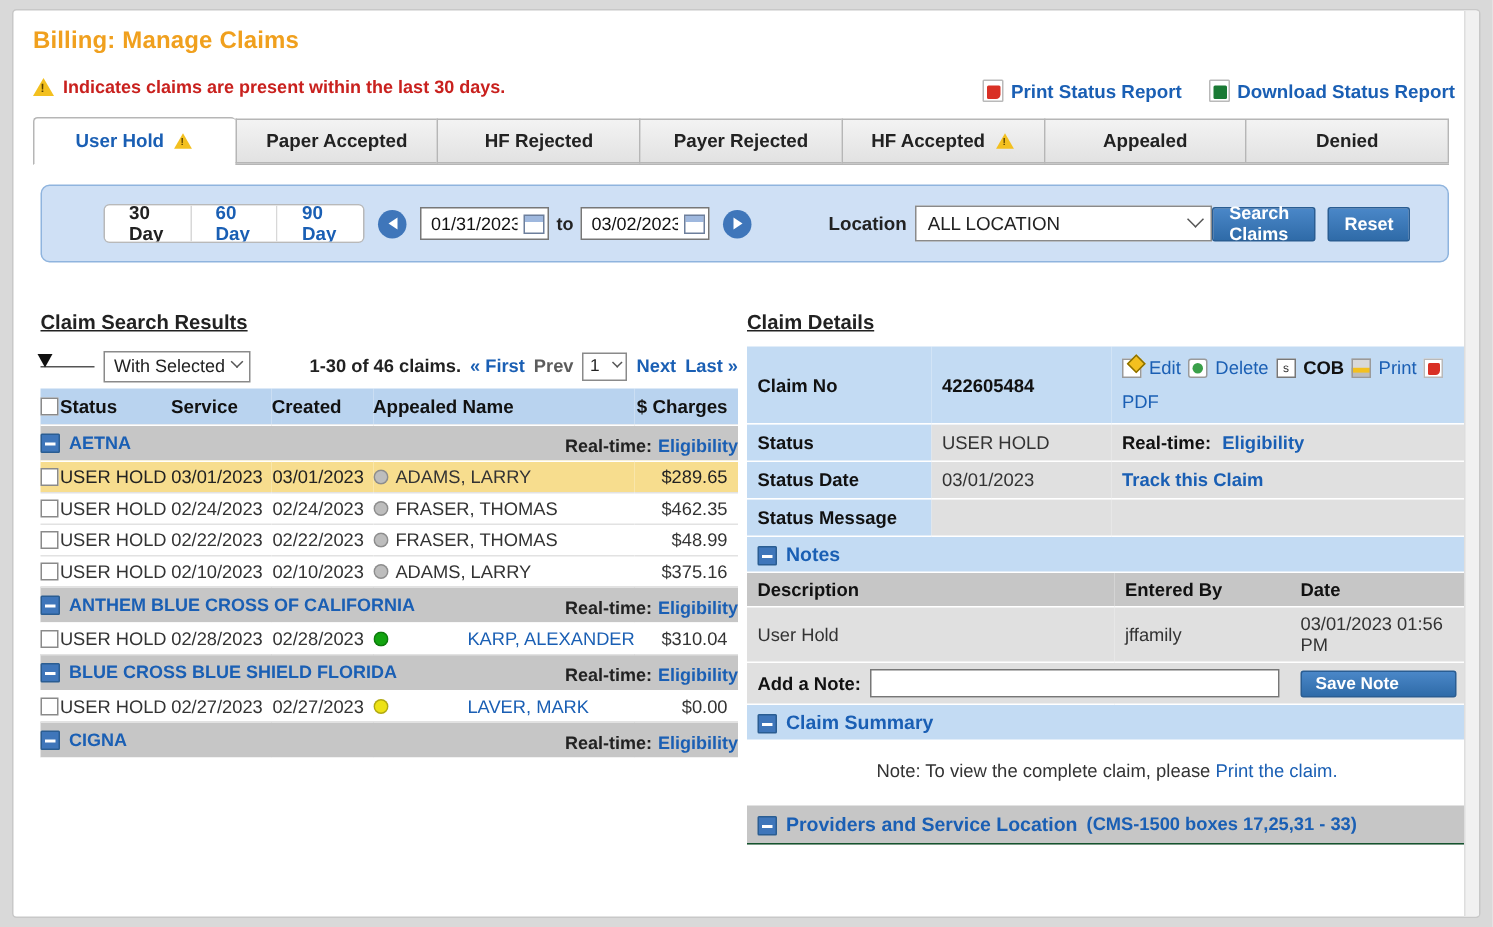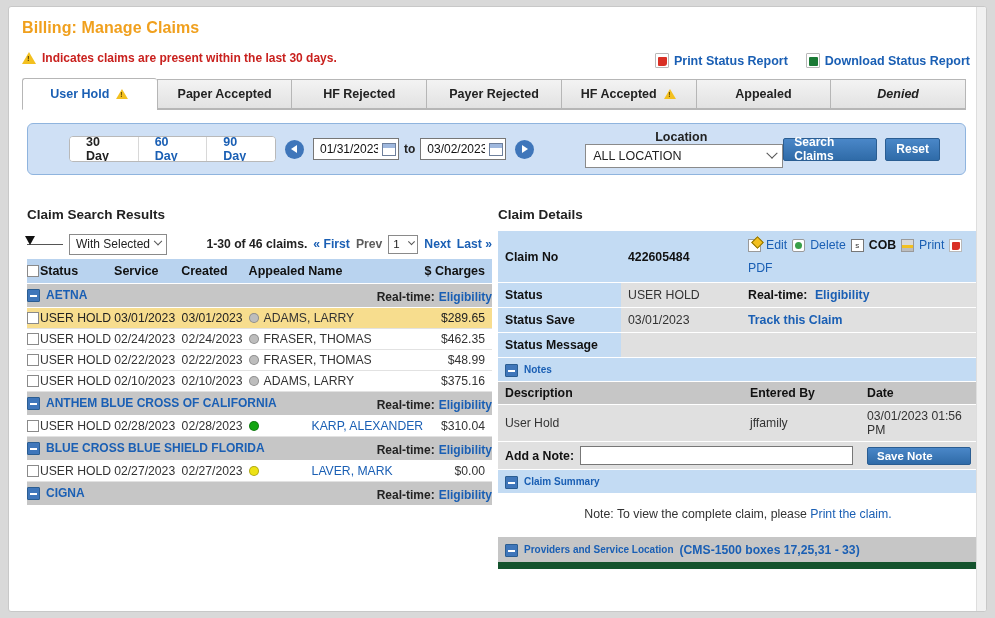--- a/index.html
+++ b/index.html
@@ -98,21 +98,21 @@
     flex: 1 1 0;
     height: 30px;
     display: flex; align-items: center; justify-content: center; gap: 6px;
     background: linear-gradient(#f3f3f3, #e2e2e2);
     border: 1px solid #b6b6b6;
     border-right: none;
     color: #222; font-weight: bold; font-size: 12.5px;
     cursor: pointer;
     position: relative;
   }
-  .tab:last-child { border-right: 1px solid #b6b6b6; font-style: italic; }
+  .tab:last-child { border-right: 1px solid #b6b6b6; }
   .tab.active {
     background: #ffffff;
     color: #1a5fb4;
     height: 32px;
     border-bottom: 1px solid #ffffff;
     margin-bottom: -1px;
     border-top-left-radius: 3px; border-top-right-radius: 3px;
   }
 
   
@@ -160,21 +160,21 @@
     border: none; outline: none; width: 62px;
     font-family: "Liberation Sans", sans-serif; font-size: 12px; color: #111;
   }
   .cal-ico {
     width: 14px; height: 13px; margin-left: 2px;
     background: linear-gradient(#9fb8de 0 35%, #fff 35% 100%);
     border: 1px solid #6d7f9c; cursor: pointer; flex: none;
   }
   .to-lbl { margin: 0 5px; font-weight: bold; font-size: 12px; }
 
-  .loc-wrap { display: flex; align-items: center; margin-left: 42px; flex-direction: column; }
+  .loc-wrap { display: flex; align-items: center; margin-left: 42px; }
   .loc-lbl { font-weight: bold; font-size: 12.5px; margin-right: 6px; }
   .loc-select {
     width: 198px; height: 24px;
     background: #fff; border: 1px solid #8a8a8a;
     display: flex; align-items: center; justify-content: space-between;
     padding: 0 6px 0 7px; font-size: 12.5px; color: #222; cursor: pointer;
   }
   .chev { width: 8px; height: 8px; border-right: 1.6px solid #555; border-bottom: 1.6px solid #555; transform: rotate(45deg) translate(-2px,-2px); }
 
   .blue-btn {
@@ -183,21 +183,21 @@
     color: #fff; font-weight: bold; font-size: 12px;
     height: 23px; padding: 0 10px;
     display: flex; align-items: center; cursor: pointer;
   }
   .btn-row { margin-left: auto; display: flex; gap: 8px; justify-content: flex-end; }
 
   
   .columns { display: flex; margin-top: 32px; }
   .col-left { width: 483px; padding-left: 18px; }
   .col-right { width: 486px; padding-left: 6px; }
-  .sec-title { font-size: 13.5px; font-weight: bold; color: #222; margin-bottom: 9px; }
+  .sec-title { font-size: 13.5px; font-weight: bold; color: #222; margin-bottom: 9px; text-decoration: underline; }
 
   
   .res-toolbar {
     display: flex; align-items: center;
     height: 26px; margin-bottom: 2px;
     position: relative;
   }
   .sortmark {
     width: 36px; border-top: 1px solid #555; height: 1px;
     position: relative; margin-right: 6px;
@@ -309,24 +309,24 @@
   .ico-pdf { background: #fff; border: 1px solid #b9b9b9; }
   .ico-pdf:after { content:""; position:absolute; left:2px; top:2px; width:8px; height:8px; background:#d93025; border-radius: 1px 1px 3px 1px; }
   .cob-label { font-weight: bold; color: #111; }
   .rtlabel { font-weight: bold; color: #111; }
 
   .sec-bar-blue {
     background: #c3dbf3; border-bottom: 1px solid #fff;
     display: flex; align-items: center; padding: 4px 7px;
   }
   .sec-bar-gray {
-    background: #c6c6c6; border-bottom: 7px solid #14532d;
-    display: flex; align-items: center; padding: 5px 7px;
-  }
-  .sec-bar-title { color: #1a5fb4; font-weight: bold; font-size: 10px; cursor: pointer; }
+    background: #c6c6c6; border-bottom: 1px solid #14532d;
+    display: flex; padding: 5px 7px;
+  }
+  .sec-bar-title { color: #1a5fb4; font-weight: bold; font-size: 13px; cursor: pointer; }
   .sec-bar-sub { color: #1a5fb4; font-weight: bold; font-size: 12.2px; margin-left: 6px; }
 
   table.notes { width: 100%; border-collapse: collapse; table-layout: fixed; }
   table.notes th {
     background: #c6c6c6; font-size: 12.3px; font-weight: bold; text-align: left;
     padding: 4px 7px; border-bottom: 1px solid #fff; color: #111;
   }
   table.notes td {
     background: #e0e0e0; font-size: 12.2px; color: #333;
     padding: 4px 7px; border-bottom: 1px solid #fff;
@@ -591,21 +591,21 @@
           </tr>
           <tr>
             <td class="lbl">Status</td>
             <td class="val">USER HOLD</td>
             <td class="act gray">
               <span class="rtlabel">Real-time:</span>
               <span class="act-link" style="font-weight:bold;margin-left:4px;">Eligibility</span>
             </td>
           </tr>
           <tr>
-            <td class="lbl">Status Save</td>
+            <td class="lbl">Status Date</td>
             <td class="val">03/01/2023</td>
             <td class="act gray">
               <span class="act-link" style="font-weight:bold;">Track this Claim</span>
             </td>
           </tr>
           <tr>
             <td class="lbl">Status Message</td>
             <td class="val">&nbsp;</td>
             <td class="act gray">&nbsp;</td>
           </tr>

